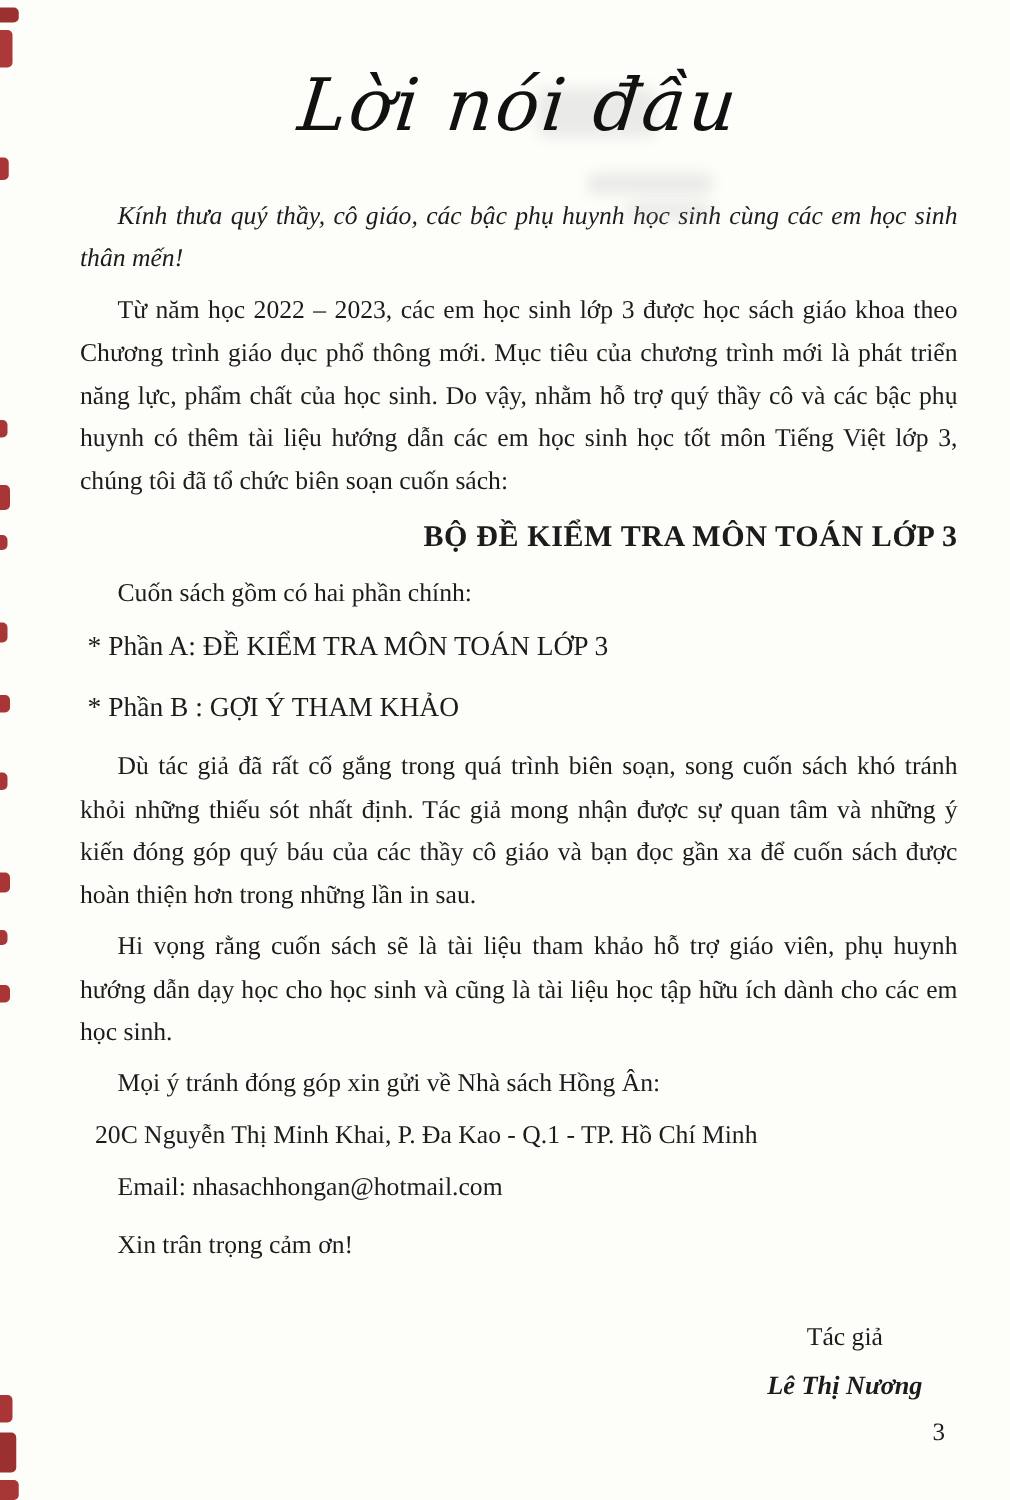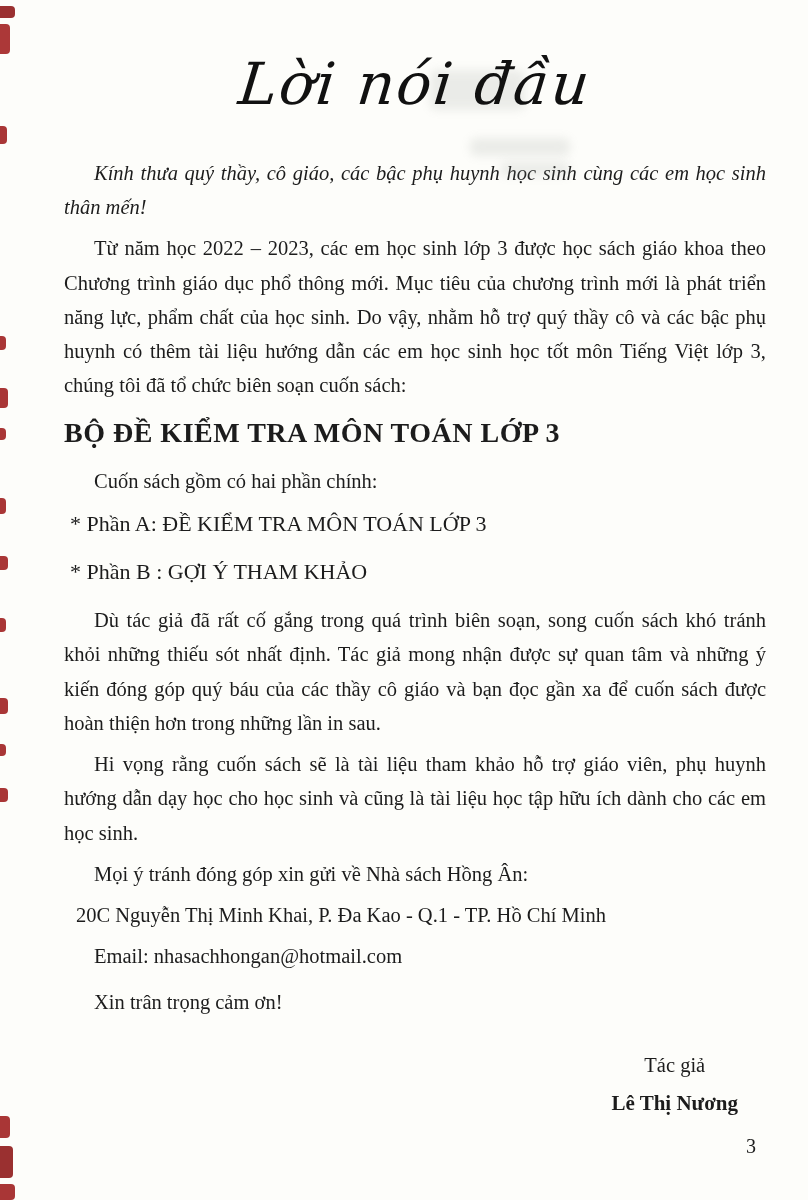--- a/index.html
+++ b/index.html
@@ -36,23 +36,23 @@
     font-size: 20.5px;
     line-height: 1.67;
     text-align: justify;
     margin: 0 0 7px 0;
     text-indent: 30px;
   }
   .salutation {
     font-style: italic;
   }
   .book-title {
-    text-align: left;
+    text-align: right;
     font-weight: bold;
-    font-size: 28px;
+    font-size: 24px;
     text-indent: 0;
     margin: 4px 0 8px 0;
     letter-spacing: 0.5px;
   }
   .part-line {
     font-weight: normal;
     font-size: 22px;
     text-indent: 6px;
     margin: 6px 0 12px 0;
     text-align: left;
@@ -71,24 +71,26 @@
     text-align: right;
     padding-right: 28px;
   }
   .author-inner {
     display: inline-block;
     text-align: center;
   }
   .author-label {
     font-size: 20.5px;
     margin-bottom: 14px;
+    margin-top: 12px;
   }
   .author-name {
     font-size: 21px;
     font-weight: bold;
+    font-style: italic;
   }
   .page-number {
     position: absolute;
     right: 52px;
     bottom: 42px;
     font-size: 20px;
   }
   
   .mark {
     position: absolute;

